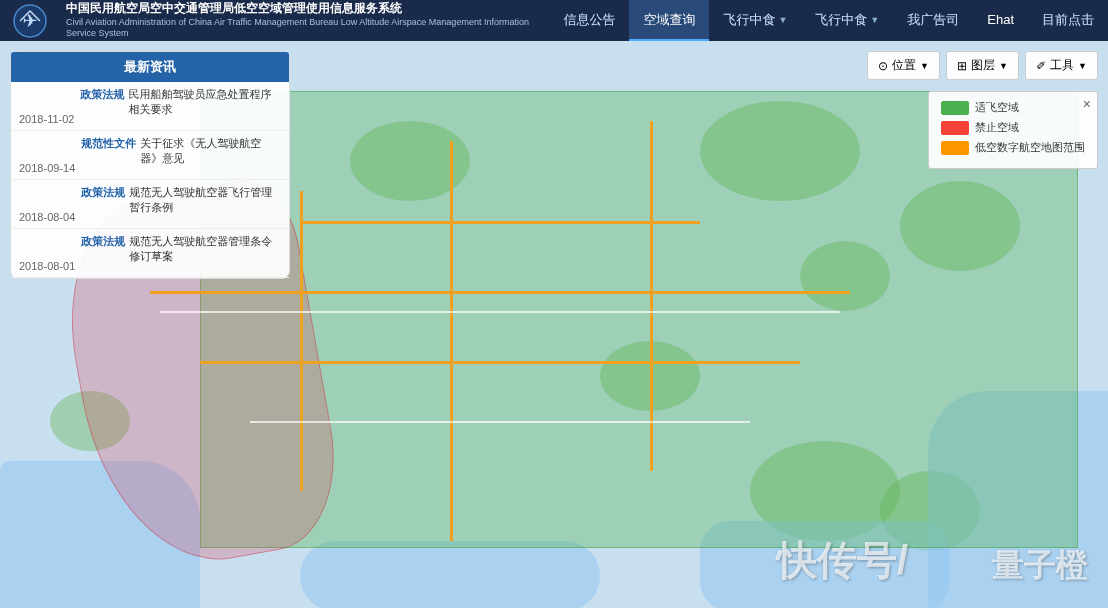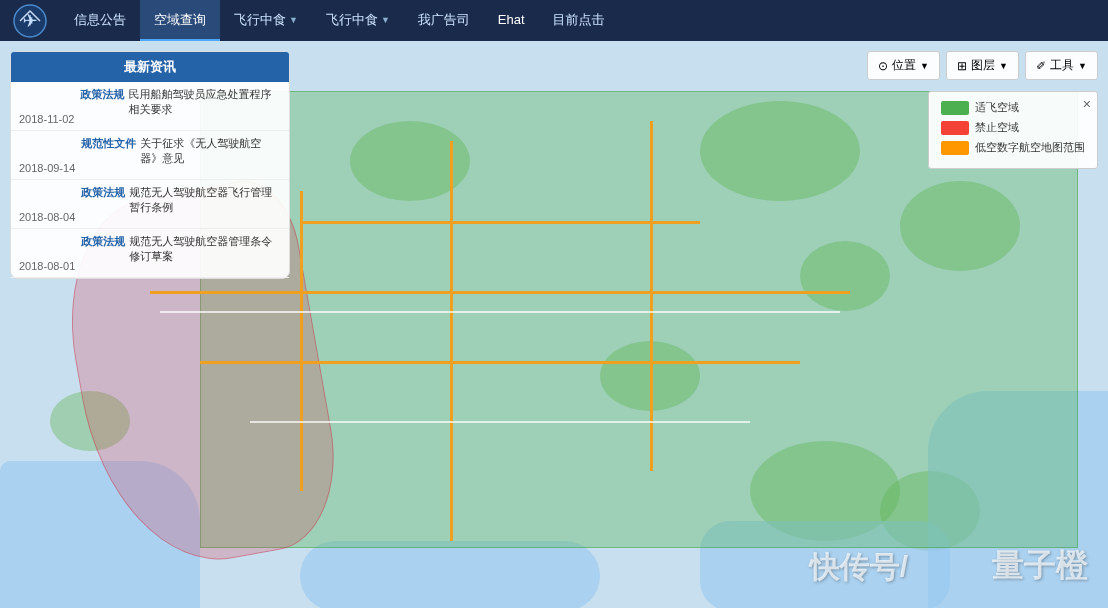--- a/index.html
+++ b/index.html
@@ -222,21 +222,21 @@
       font-weight: bold;
       color: rgba(255,255,255,0.7);
       z-index: 60;
       text-shadow: 1px 1px 3px rgba(0,0,0,0.3);
       pointer-events: none;
     }
     .watermark-sub {
       position: absolute;
       bottom: 20px;
       right: 200px;
-      font-size: 30px;
+      font-size: 40px;
       font-weight: bold;
       color: rgba(255,255,255,0.7);
       z-index: 60;
       text-shadow: 1px 1px 3px rgba(0,0,0,0.3);
       pointer-events: none;
     }
 
     
     .map-road-h {
       position: absolute;
@@ -274,20 +274,24 @@
 </head>
 <body>
 
 <header class="header">
   <div class="header-logo">
     <svg viewBox="0 0 36 36">
       <ellipse cx="18" cy="18" rx="16" ry="16" fill="#1a3a6a" stroke="#4a8acc" stroke-width="1.5"></ellipse>
       <text x="18" y="24" text-anchor="middle" font-size="18" fill="#c8e0ff">✈</text>
       <path d="M8,18 L18,8 L28,18" stroke="#c8d8f0" stroke-width="1.5" fill="none"></path>
     </svg>
+  </div>
+  <div class="header-title">
+    <div class="main-title">中国民用航空局空中交通管理局低空空域管理使用信息服务系统</div>
+    <div class="sub-title">Civil Aviation Administration of China Air Traffic Management Bureau Low Altitude Airspace Management Information Service System</div>
   </div>
   <nav class="nav-menu">
     <div class="nav-item">
       <span>信息公告</span>
     </div>
     <div class="nav-item active">
       <span>空域查询</span>
     </div>
     <div class="nav-item">
       <span>飞行中食</span>

